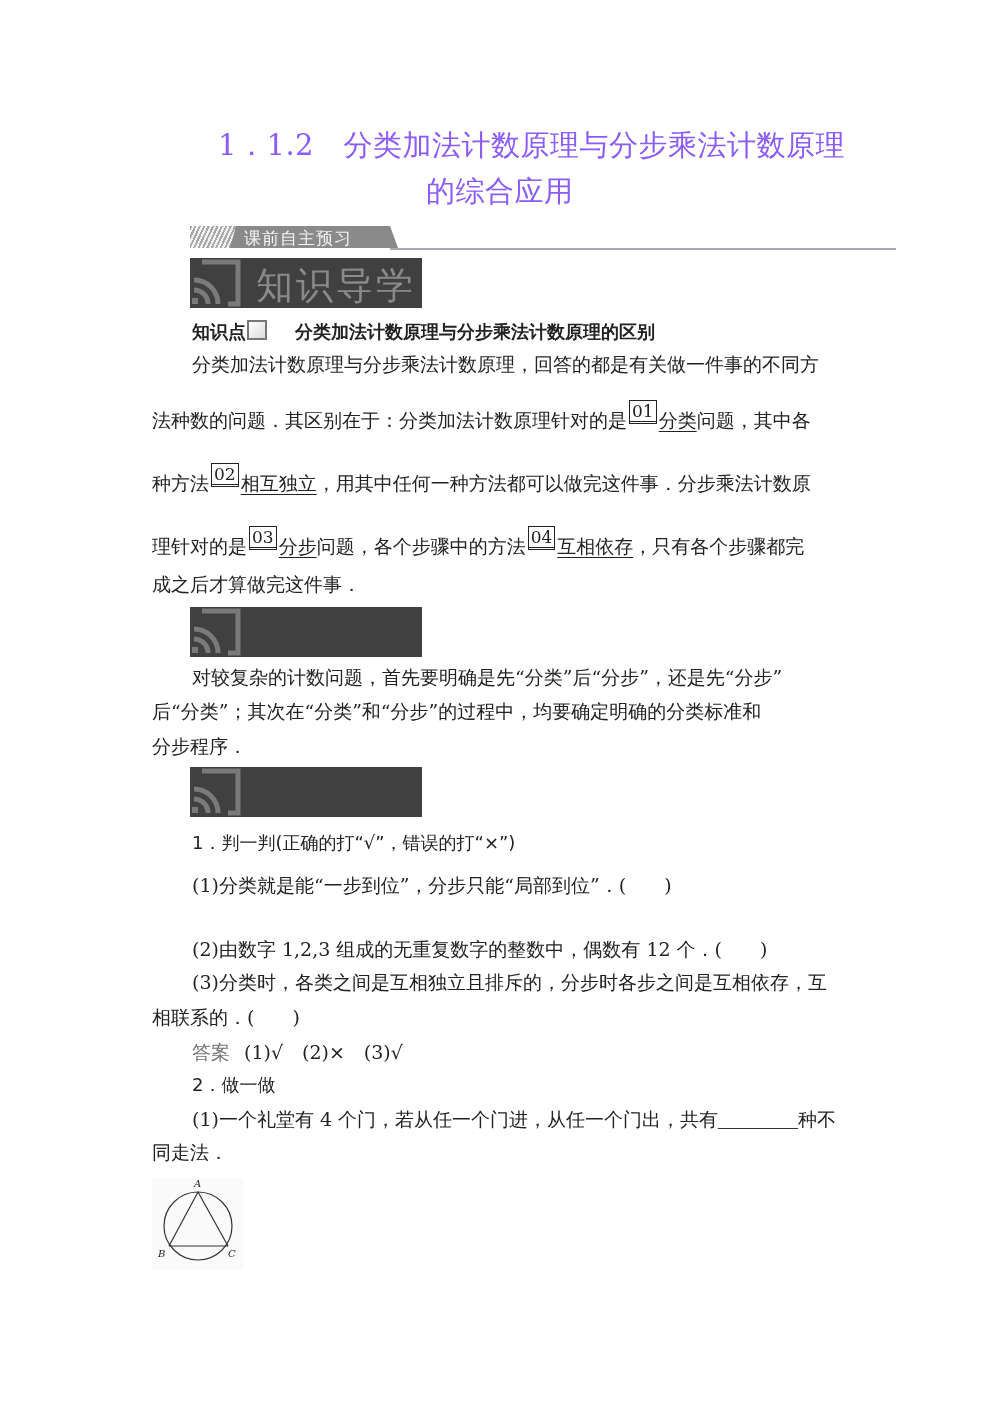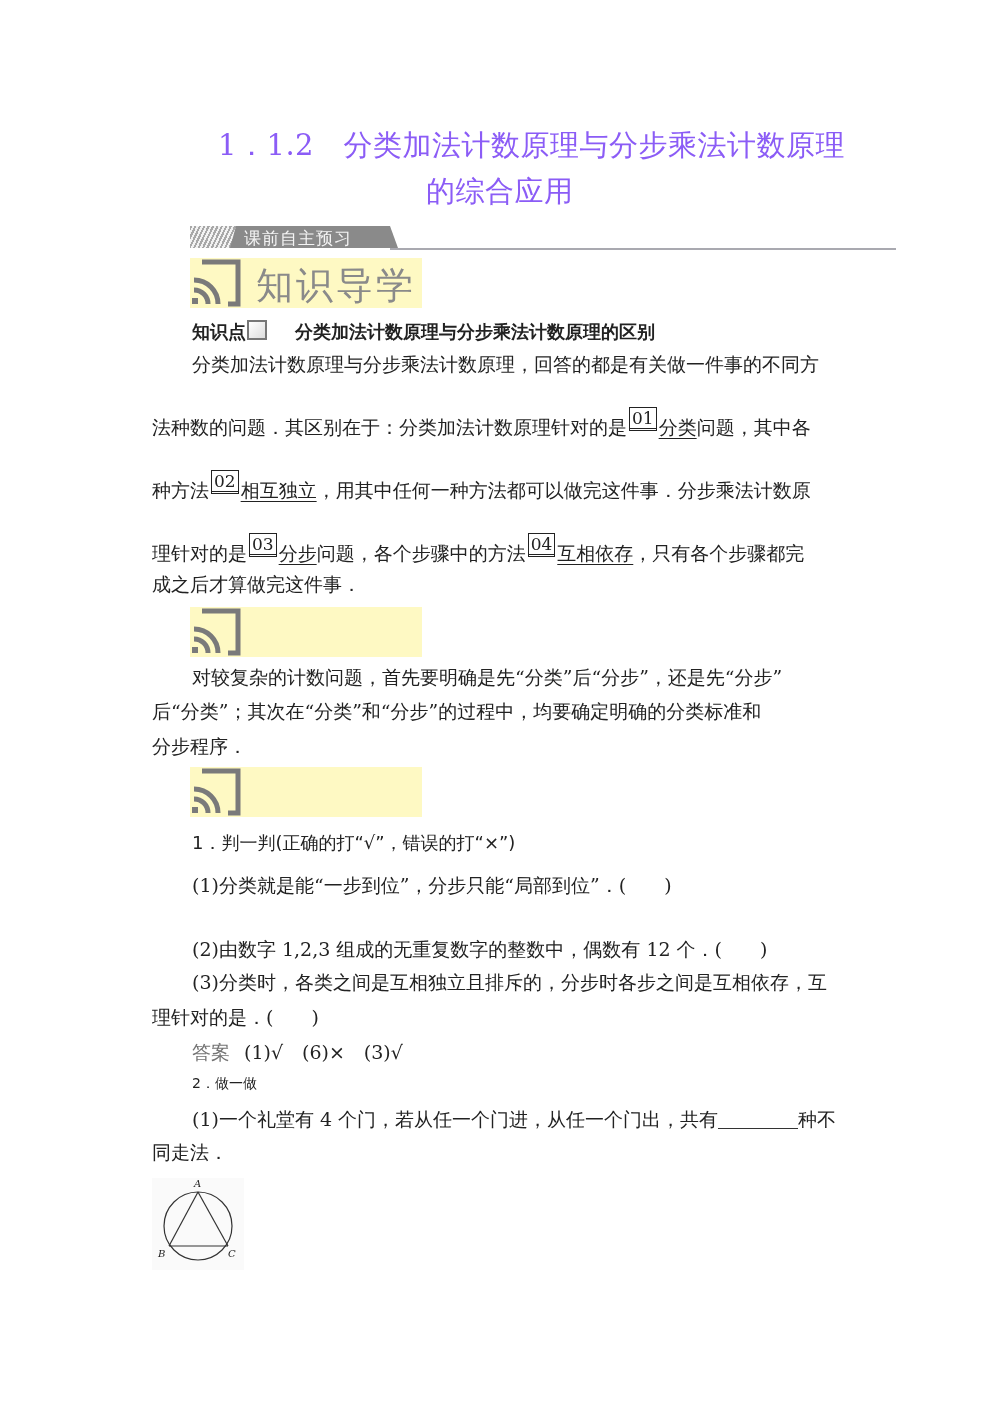--- a/index.html
+++ b/index.html
@@ -15,27 +15,27 @@
   .banner { left: 190px; top: 226px; width: 706px; height: 24px; }
   .banner .stripes { position: absolute; left: 0; top: 0; width: 48px; height: 22px;
     background: repeating-linear-gradient(115deg, #a8a8a8 0 2px, #f2f2f2 2px 4px); }
   .banner .tag { position: absolute; left: 40px; top: 0; width: 168px; height: 22px;
     background: #8a8a8a; clip-path: polygon(6px 0, 160px 0, 168px 22px, 0 22px); }
   .banner .tag-text { position: absolute; left: 54px; top: 1px; font-size: 17px; color: #f4f4f4;
     font-family: "DejaVu Sans", sans-serif; letter-spacing: 1px; }
   .banner .rule { position: absolute; left: 200px; top: 22px; width: 706px; height: 2px; background: #a9a9b0; }
 
   
-  .sec-head { width: 232px; height: 50px; background: #fef9c3; }
+  .sec-head { width: 232px; height: 50px; background: #404040; }
   .sec-icon { position: absolute; left: 0; top: 0; width: 52px; height: 50px; }
   .sec-label { position: absolute; left: 66px; top: 3px; font-size: 37px; color: #8a8a8a;
     font-family: "DejaVu Serif", serif; letter-spacing: 3px; font-weight: normal; }
 
   .boxnum { display: inline-block; border: 1.5px solid #222; padding: 0 2px; font-size: 17px;
-    line-height: 20px; position: relative; top: -10px; margin: 12px 2px; border-bottom: 3px double #222; }
+    line-height: 20px; position: relative; top: -10px; margin: 5px 2px; border-bottom: 3px double #222; }
   .ans { text-decoration: underline; text-underline-offset: 4px; }
   .red { color: #737373; }
   .fill-blank { display: inline-block; width: 80px; border-bottom: 1px solid #333; height: 18px; vertical-align: bottom; }
   .kd-box { display: inline-block; width: 16px; height: 16px; border: 2px solid #777; background: linear-gradient(135deg,#fff,#ddd);
     vertical-align: -2px; margin-left: 1px; }
 </style>
 </head>
 <body>
 
 <div class="abs title" style="left:218px; top:126px;">1．1.2　分类加法计数原理与分步乘法计数原理</div>
@@ -97,27 +97,27 @@
     <path d="M4 22 A24 24 0 0 1 28 46" fill="none" stroke="#7a7a7a" stroke-width="5"></path>
     <path d="M4 32 A14 14 0 0 1 18 46" fill="none" stroke="#7a7a7a" stroke-width="5"></path>
     <rect x="2" y="40" width="6" height="6" fill="#7a7a7a"></rect>
   </svg>
 </div>
 
 <div class="abs para sans" style="left:192px; top:834px; font-size:18px;">1．判一判(正确的打“√”，错误的打“×”)</div>
 <div class="abs para" style="left:192px; top:876px;">(1)分类就是能“一步到位”，分步只能“局部到位”．(　　)</div>
 <div class="abs para" style="left:192px; top:940px;">(2)由数字 1,2,3 组成的无重复数字的整数中，偶数有 12 个．(　　)</div>
 <div class="abs para" style="left:192px; top:973px;">(3)分类时，各类之间是互相独立且排斥的，分步时各步之间是互相依存，互</div>
-<div class="abs para" style="left:152px; top:1008px;">理针对的是．(　　)</div>
+<div class="abs para" style="left:152px; top:1008px;">相联系的．(　　)</div>
 
 <div class="abs para" style="left:192px; top:1043px;">
-  <span class="red sans">答案</span><span style="display:inline-block;width:14px"></span><span>(1)√　(6)×　(3)√</span>
+  <span class="red sans">答案</span><span style="display:inline-block;width:14px"></span><span>(1)√　(2)×　(3)√</span>
 </div>
 
-<div class="abs para sans" style="left:192px; top:1076px; font-size:14px;">2．做一做</div>
+<div class="abs para sans" style="left:192px; top:1076px; font-size:18px;">2．做一做</div>
 
 <div class="abs para" style="left:192px; top:1110px;">
   <span>(1)一个礼堂有 4 个门，若从任一个门进，从任一个门出，共有</span><span class="fill-blank"></span><span>种不</span>
 </div>
 <div class="abs para" style="left:152px; top:1143px;">同走法．</div>
 
 <div class="abs" style="left:152px; top:1178px; width:92px; height:92px; background:#fafafa;">
   <svg width="92" height="92" viewBox="0 0 92 92">
     <circle cx="46" cy="48" r="34" fill="none" stroke="#333" stroke-width="1.2"></circle>
     <line x1="46" y1="14" x2="17" y2="68" stroke="#333" stroke-width="1.2"></line>

